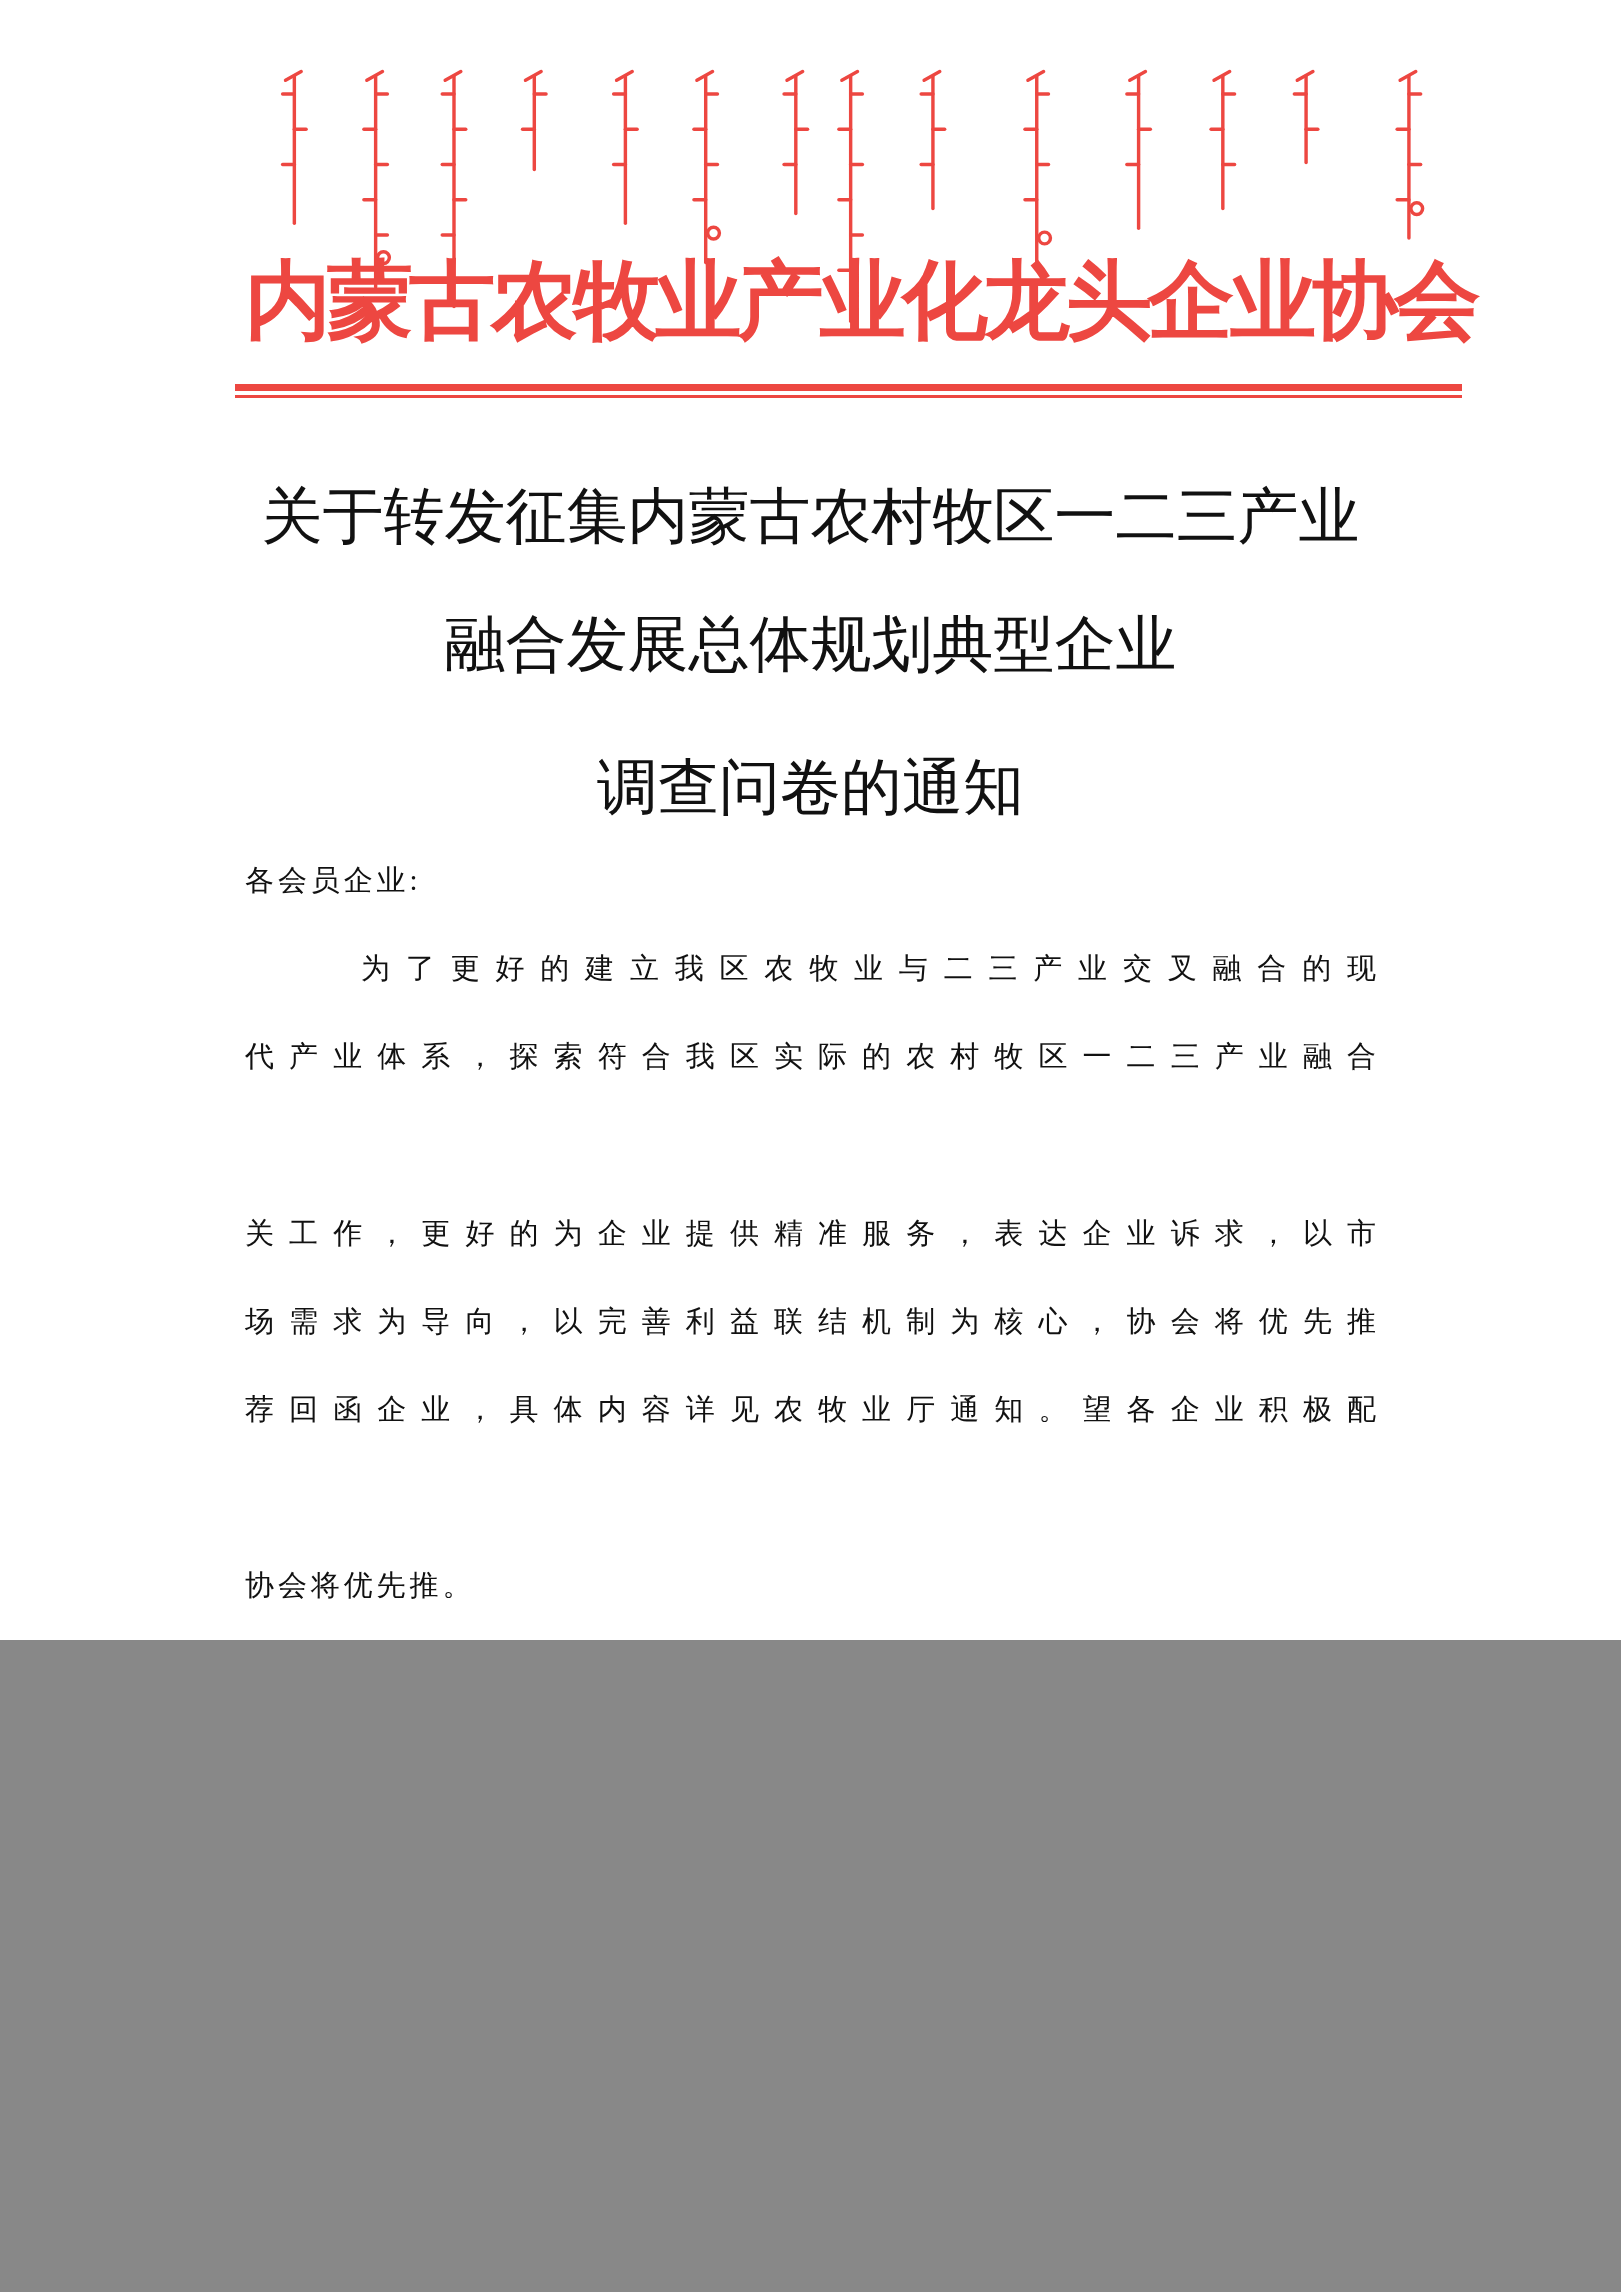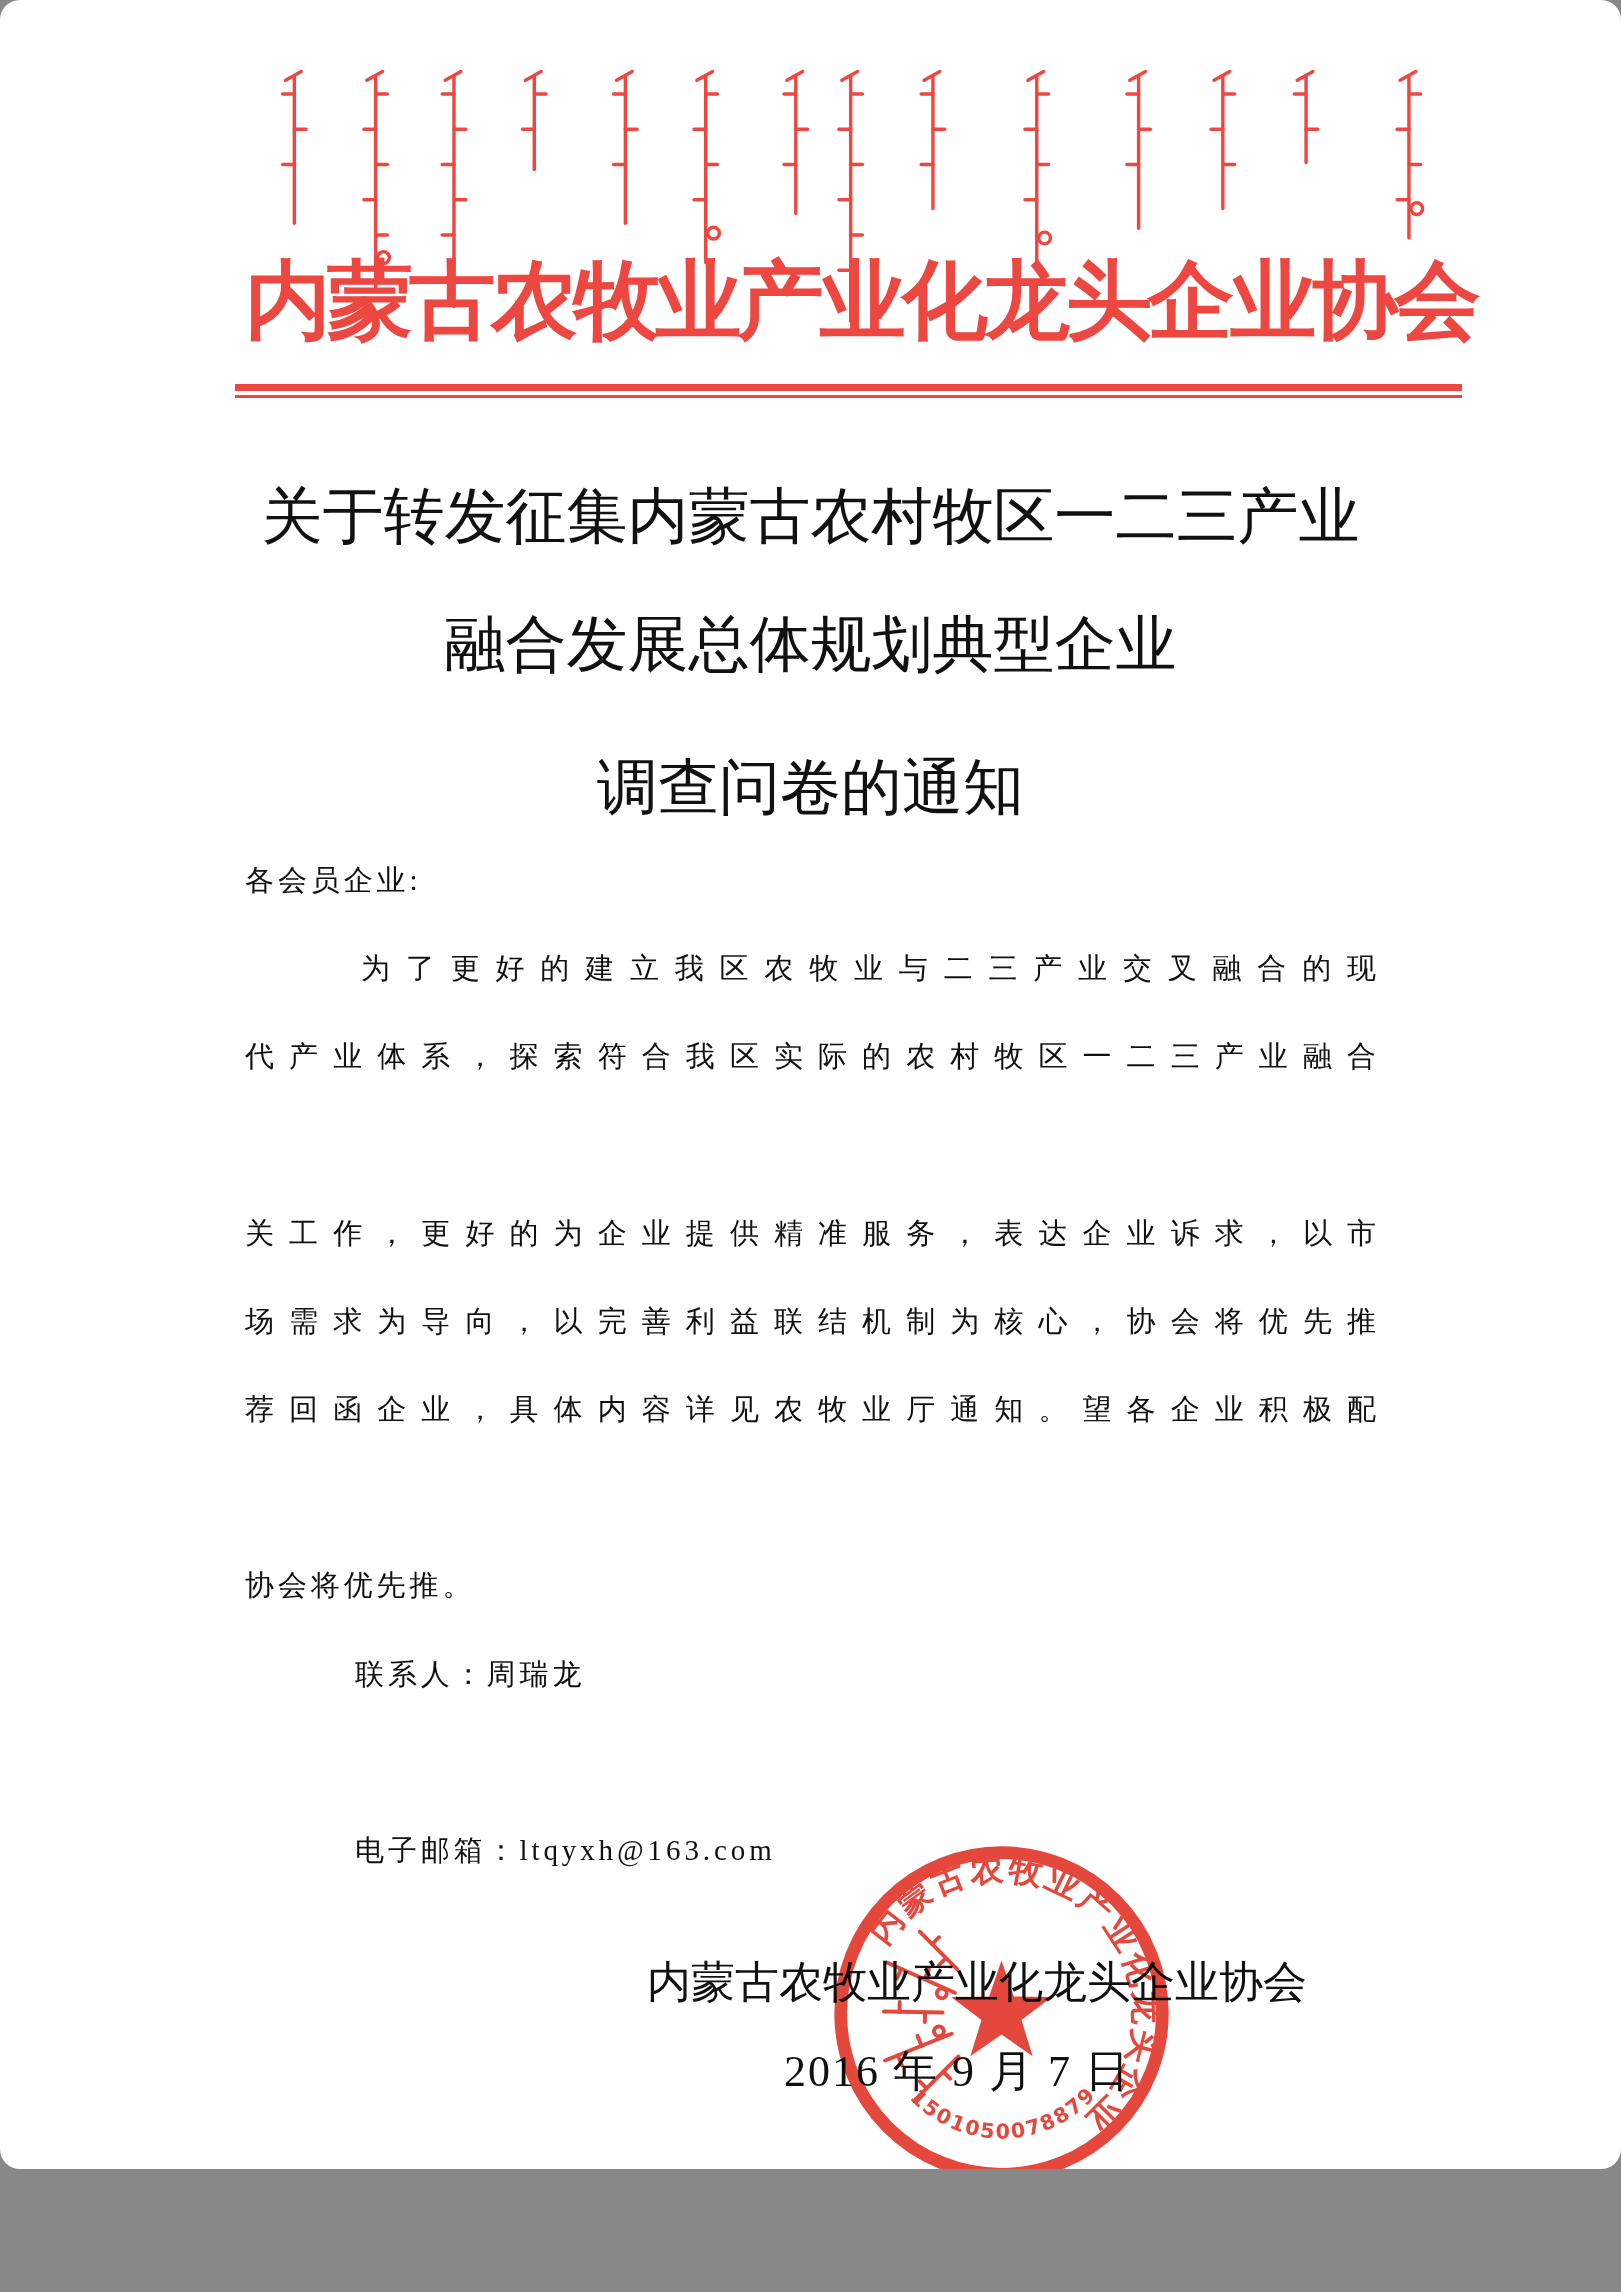--- a/index.html
+++ b/index.html
@@ -1,21 +1,20 @@
 <!DOCTYPE html>
 <html style="--accent: #ed4741; --stamp: #e23a2e;"><head>
 <meta charset="utf-8">
 <style>
   html,body{margin:0;padding:0;background:#888;}
   .page{
-    position:relative; width:1621px; height:2169px; margin:0 auto;
+    position:relative; width:1621px; height:1640px; margin:0 auto;
     background:#ffffff; overflow:hidden;
     font-family:"Liberation Serif","DejaVu Serif",serif;
     color:#111;
-    border-radius:20px;
   }
   
   .mband{position:absolute; left:0; top:0;}
   .mband path,.mband circle{stroke:var(--accent,#ed4741); stroke-width:3.5; fill:none; stroke-linecap:round;}
   .org-name{
     position:absolute; left:245px; top:243px; width:1206px;
     text-align:center; font-size:86px; font-weight:700;
     color:var(--accent,#ed4741); white-space:nowrap; letter-spacing:-3.9px;
   }
   .rule{position:absolute; left:235px; width:1227px; background:var(--accent,#ed4741);}

